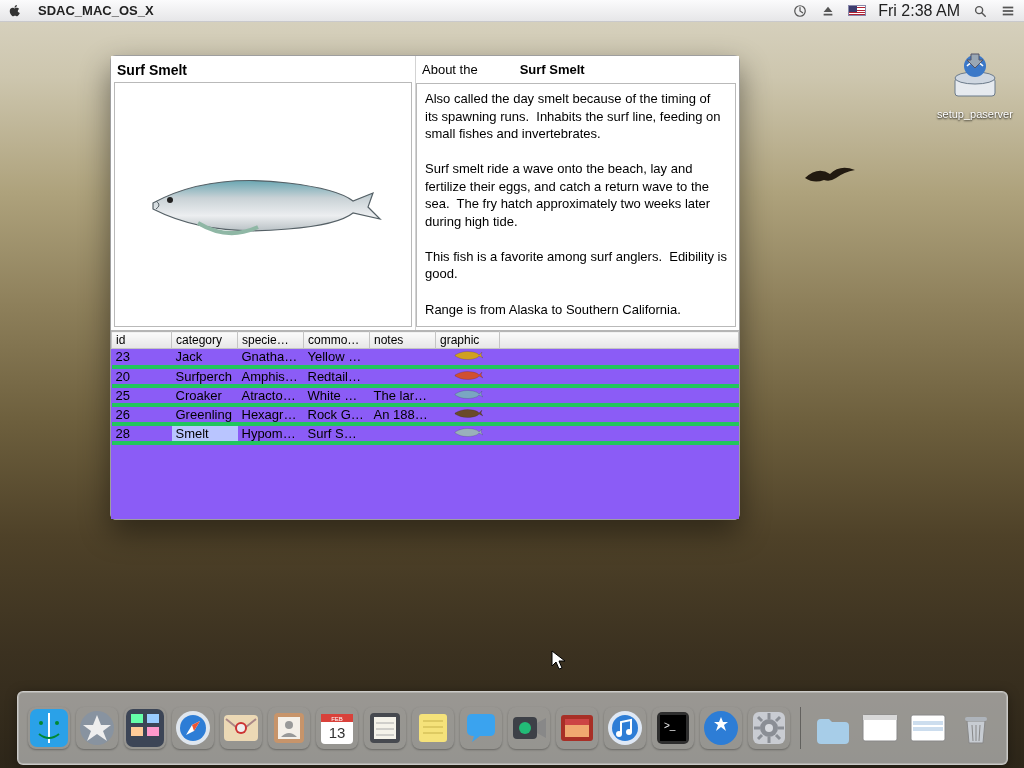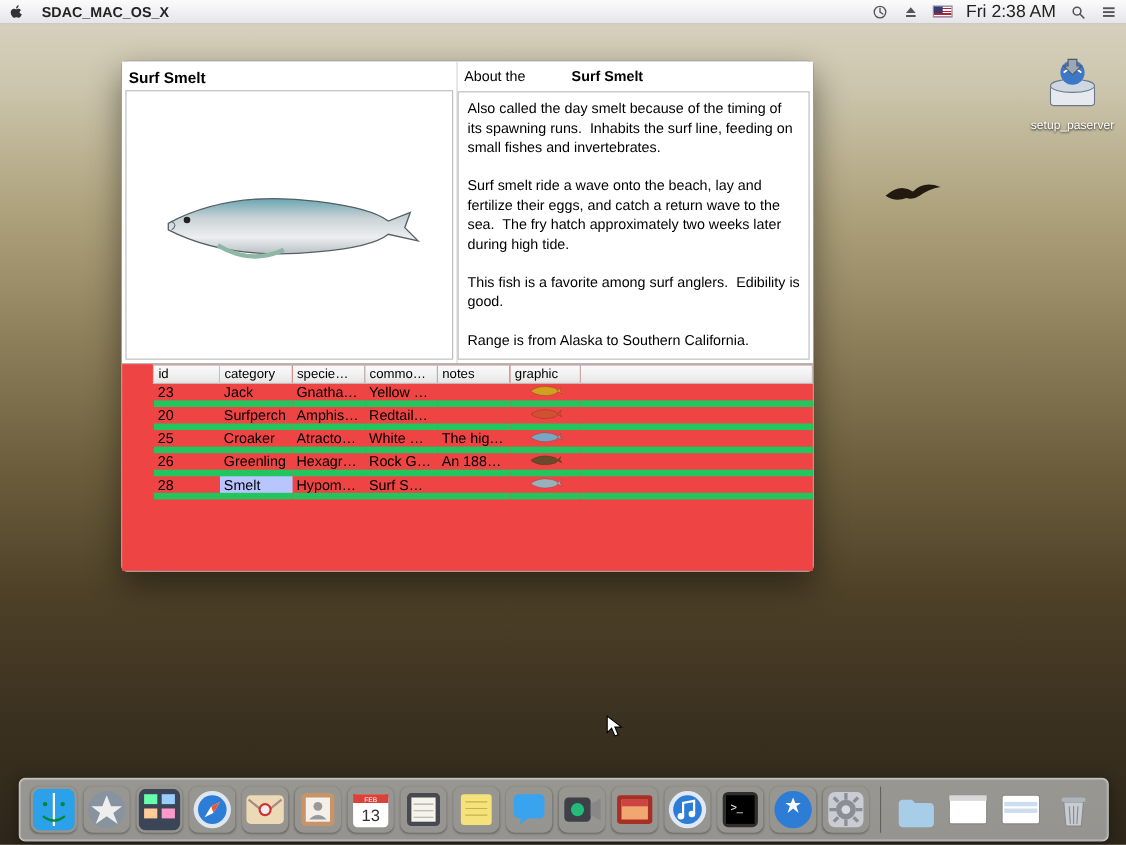--- a/index.html
+++ b/index.html
@@ -63,46 +63,46 @@
   .fish-name{font-weight:bold;font-size:14px;padding:6px 6px 4px;color:#000;}
   .fish-img{flex:1;border:1px solid #b9b9b9;margin:0 3px 3px;background:#fff;display:flex;align-items:center;justify-content:center;}
   .fish-img svg{width:250px;height:120px;}
   .right-col{flex:1;display:flex;flex-direction:column;}
   .about-row{display:flex;align-items:baseline;gap:42px;padding:6px 6px 6px 6px;font-size:13px;}
   .about-row .lbl{color:#000;}
   .about-row .nm{font-weight:bold;}
   .memo{flex:1;border:1px solid #b9b9b9;margin:0 3px 3px 0;padding:6px 8px;font-size:13px;line-height:1.35;color:#000;overflow:hidden;white-space:pre-wrap;}
 
   
-  .grid{flex:1 1 auto;background:#ef4444;font-size:13px;display:flex;flex-direction:column;overflow:hidden;padding-left:28px;}
+  .grid{flex:1 1 auto;background:#8b5cf6;font-size:13px;display:flex;flex-direction:column;overflow:hidden;}
   .grid table{width:100%;border-collapse:collapse;table-layout:fixed;}
   .grid th{background:linear-gradient(#fbfbfb,#e6e6e6);border:1px solid #c4c4c4;border-top:1px solid #b5b5b5;
            font-weight:normal;text-align:left;padding:1px 4px;font-size:12px;color:#000;height:16px;
            overflow:hidden;white-space:nowrap;text-overflow:ellipsis;}
-  .grid td{border-bottom:6px solid #22c55e;padding:0 4px;height:18px;
+  .grid td{border-bottom:4px solid #22c55e;padding:0 4px;height:18px;
            overflow:hidden;white-space:nowrap;text-overflow:ellipsis;}
   .grid tr.sel td.catcell{background:#b9c5ff;}
   .grid td.g{ text-align:center;}
   .fishicon{display:inline-block;width:30px;height:12px;}
 
   
   .bottombar{height:34px;border-top:1px solid #c9c9c9;background:#ececec;
              display:flex;align-items:center;justify-content:flex-end;gap:12px;padding:0 10px;
              border-radius:0 0 6px 6px;}
   .btn{min-width:90px;height:22px;border:1px solid #9a9a9a;border-radius:4px;
        background:linear-gradient(#fefefe,#dfdfdf);font-size:13px;color:#222;
        display:flex;align-items:center;justify-content:center;
        box-shadow:inset 0 1px 0 #fff;}
 
   
   .dock-wrap{position:absolute;left:0;right:0;bottom:0;display:flex;justify-content:center;pointer-events:none;}
   .dock{
     pointer-events:auto;
     margin-bottom:3px;
-    height:58px;
+    height:74px;
     background:rgba(235,238,243,.55);
     border:1px solid rgba(255,255,255,.5);
     border-radius:6px;
     box-shadow:0 2px 12px rgba(0,0,0,.35), inset 0 0 0 1px rgba(255,255,255,.25);
     display:flex;align-items:center;padding:4px 10px;gap:6px;
   }
   .dock .sep{width:1px;height:42px;background:rgba(0,0,0,.35);margin:0 4px;}
   .dock .app{width:42px;height:42px;border-radius:8px;display:flex;align-items:center;justify-content:center;
              box-shadow:0 1px 2px rgba(0,0,0,.3);} 
   .dock .app svg{width:38px;height:38px;}
@@ -252,21 +252,21 @@
             <td class="g"><span class="fishicon"><svg viewBox="0 0 30 12">
                   <path d="M2 6 Q10 1 20 3 Q25 4 26 6 L29 3 L28 6 L30 9 L26 7 Q25 9 20 10 Q10 12 2 7Z" fill="#d05030" stroke="rgba(0,0,0,.35)" stroke-width=".4"></path>
                 </svg></span></td>
             <td></td>
           </tr>
           <tr>
             <td>25</td>
             <td class="catcell">Croaker</td>
             <td>Atractos…</td>
             <td>White S…</td>
-            <td>The high…</td>
+            <td>The larg…</td>
             <td class="g"><span class="fishicon"><svg viewBox="0 0 30 12">
                   <path d="M2 6 Q10 1 20 3 Q25 4 26 6 L29 3 L28 6 L30 9 L26 7 Q25 9 20 10 Q10 12 2 7Z" fill="#7aa6c2" stroke="rgba(0,0,0,.35)" stroke-width=".4"></path>
                 </svg></span></td>
             <td></td>
           </tr>
           <tr>
             <td>26</td>
             <td class="catcell">Greenling</td>
             <td>Hexagra…</td>
             <td>Rock Gr…</td>

